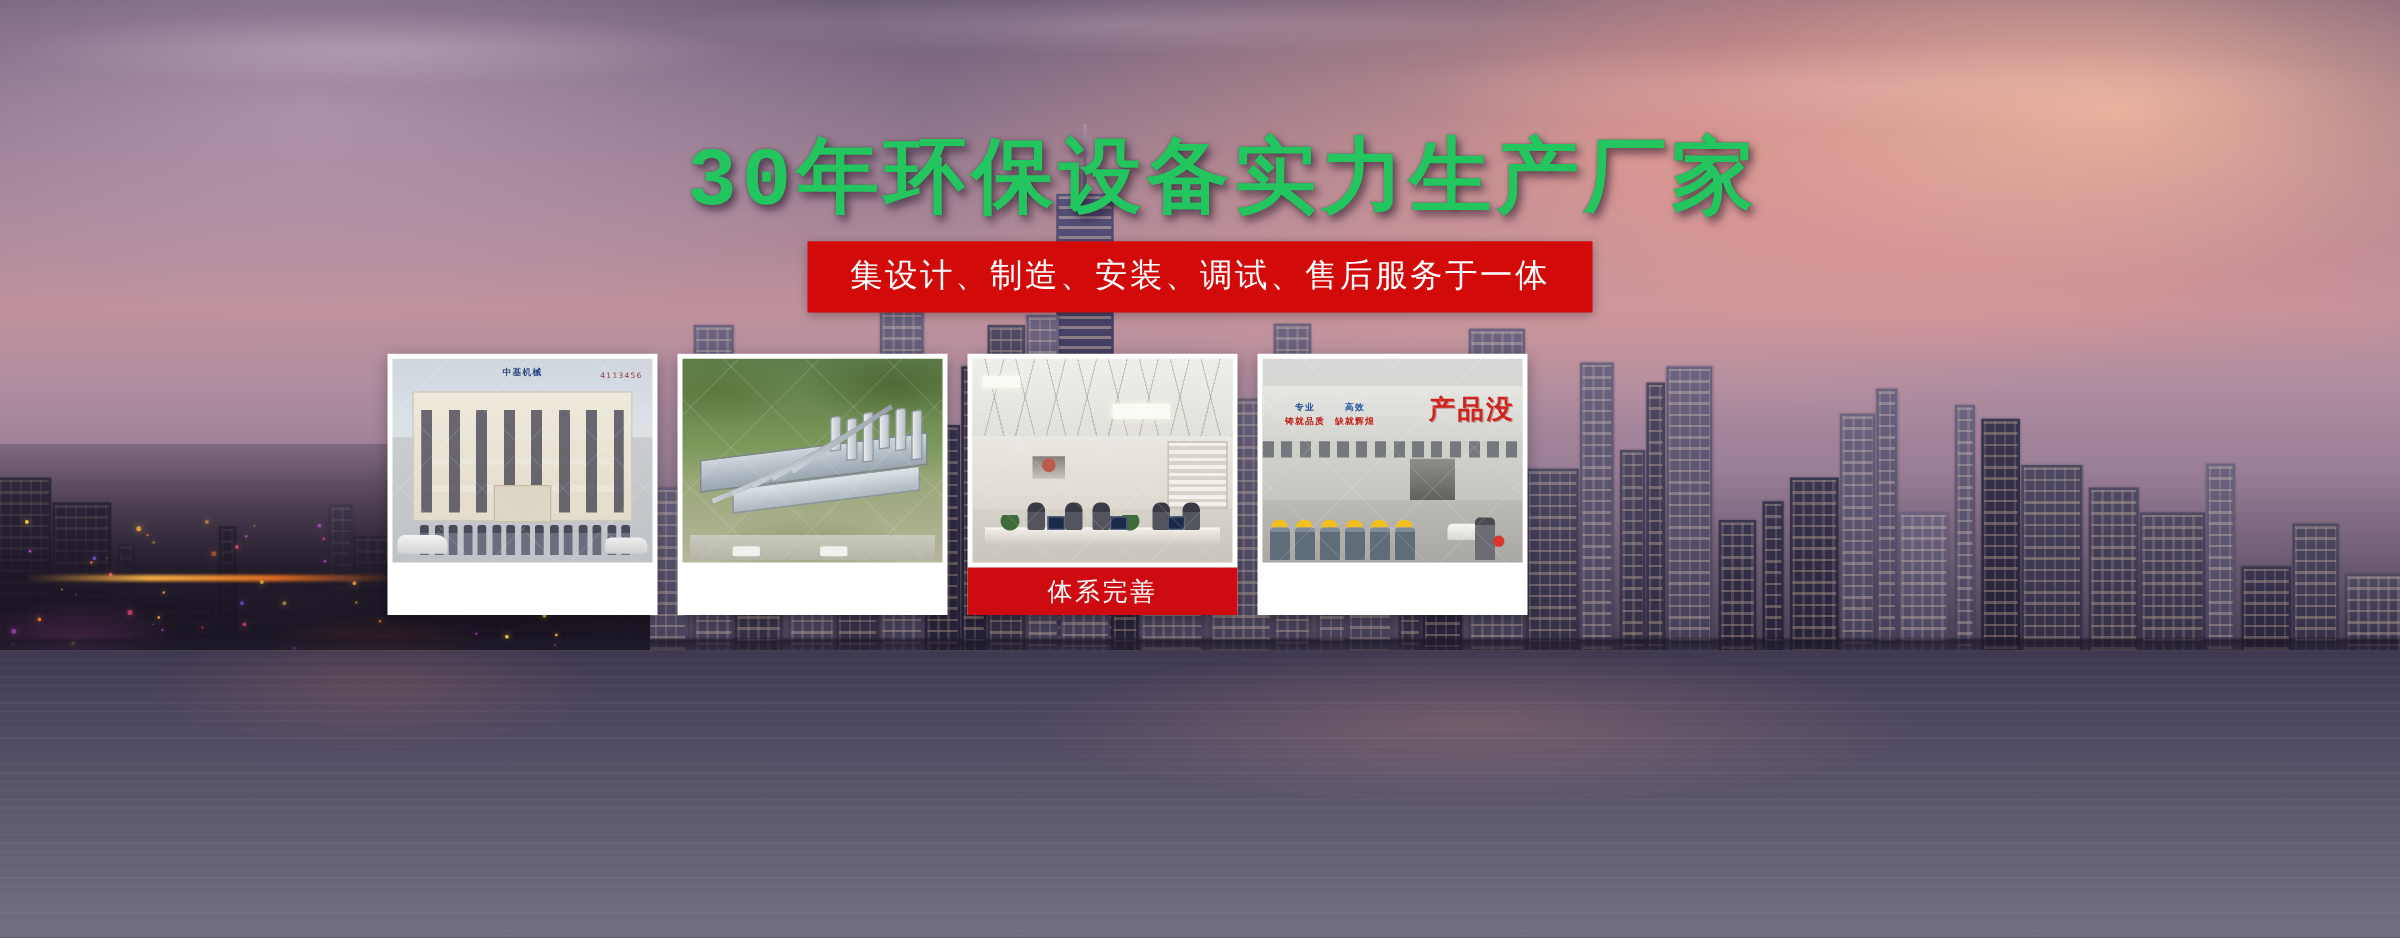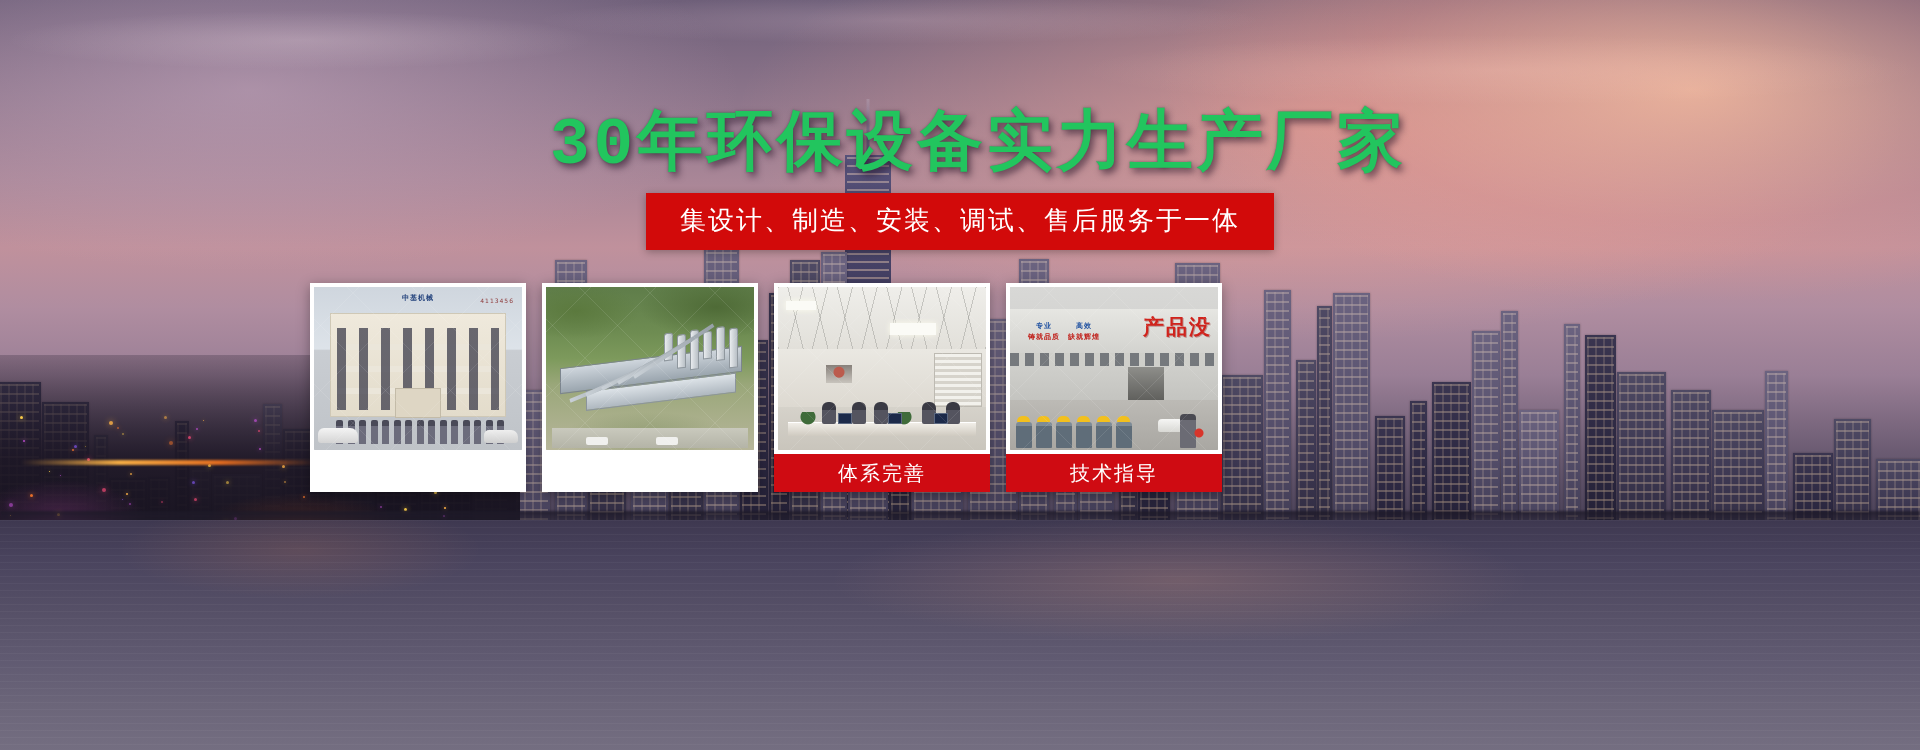--- a/index.html
+++ b/index.html
@@ -649,17 +649,16 @@
         <div class="worker" style="left:106px">
             <div class="hat"></div>
             <div class="body"></div>
           </div>
         <div class="sup">
             <div class="body"></div>
           </div>
         <div class="redcoil"></div>
         <div class="wm"></div>
       </div>
-      <div class="card-label">技术指导</div>
     </div>
 
   </div>
 </div>
 
 </body></html>

